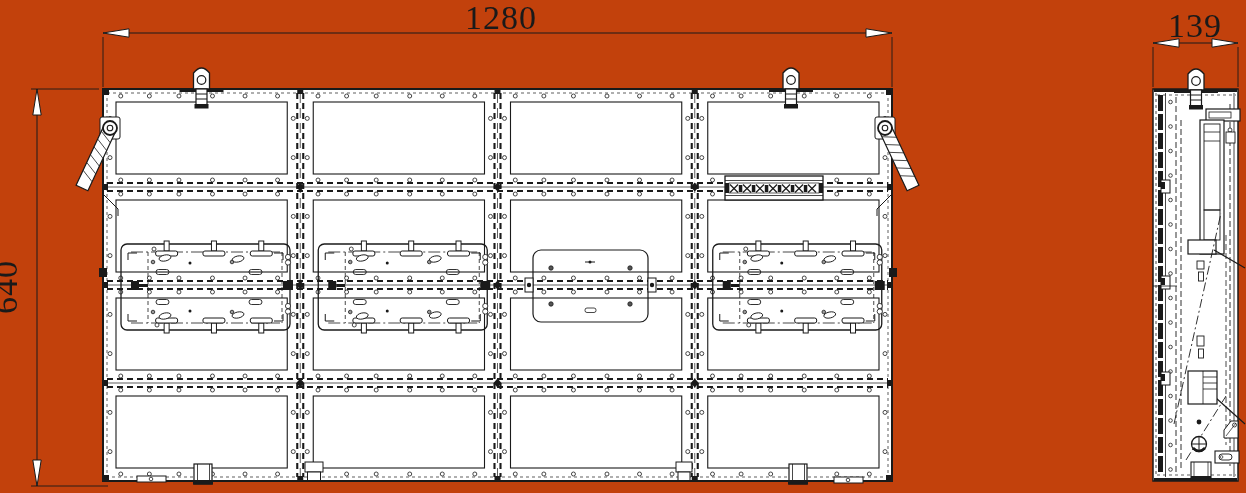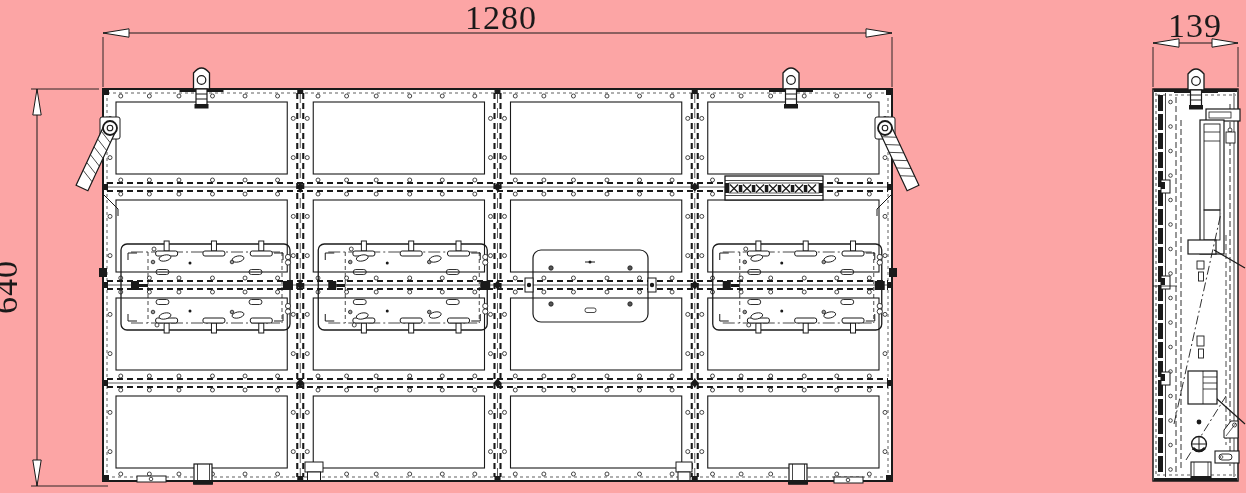--- a/index.html
+++ b/index.html
@@ -1,16 +1,16 @@
 <!DOCTYPE html>
 <html><head>
 <meta charset="utf-8">
 <style>
   html,body{margin:0;padding:0;background:#ffffff;}
-  #canvas{width:1246px;height:493px;background:#fca5a5;position:relative;overflow:hidden;}
+  #canvas{width:1246px;height:493px;background:#c2410c;position:relative;overflow:hidden;}
   #dwg{display:block;}
   .dim{font-family:"Liberation Serif","DejaVu Serif",serif;font-size:34px;fill:#1a1a1a;letter-spacing:1px;}
 </style>
 </head>
 <body>
 
 <div id="canvas">
   <svg id="dwg" viewBox="0 0 1246 493" width="1246" height="493" xmlns="http://www.w3.org/2000/svg">
     <g id="g-front">
         <rect x="103" y="89" width="789" height="392" stroke="#1a1a1a" stroke-width="2" fill="#fff"></rect>

